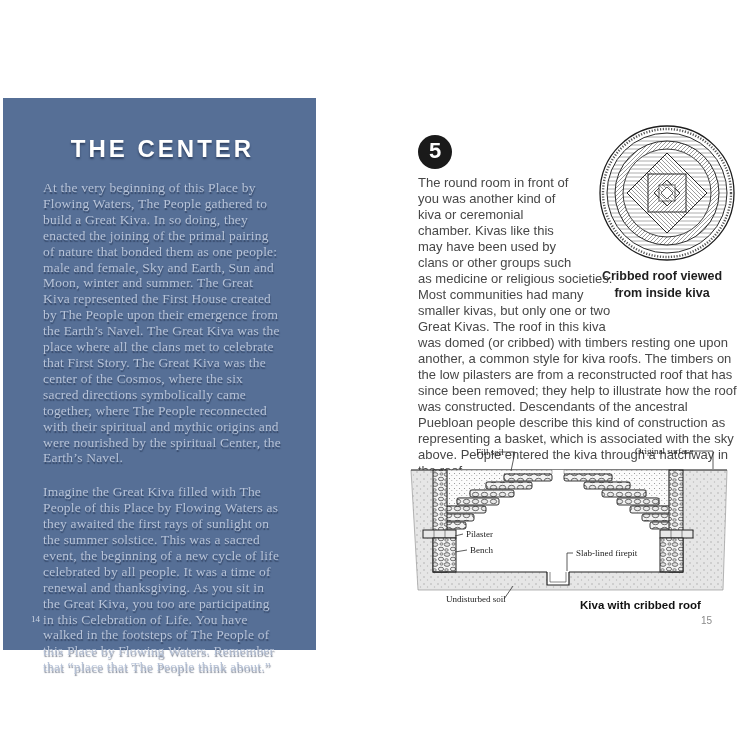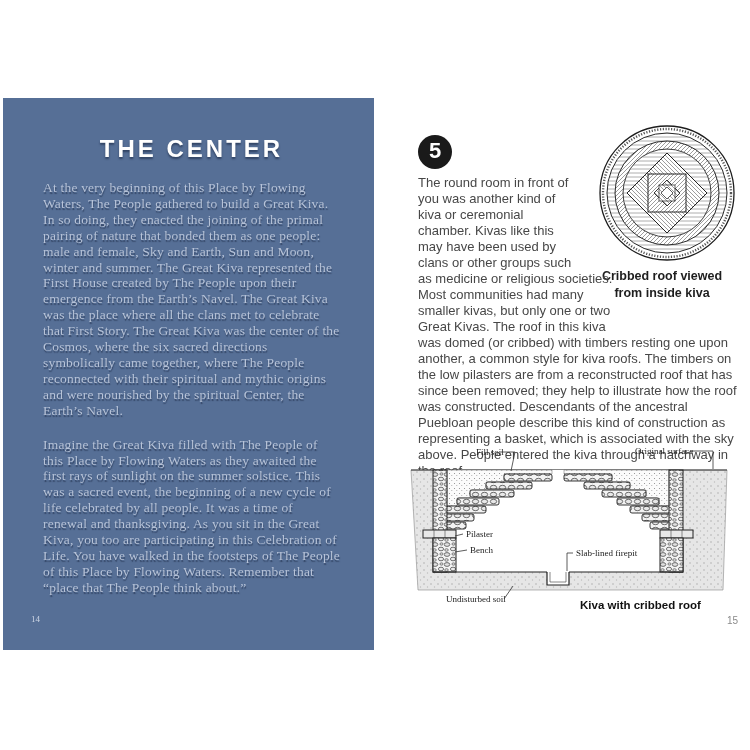--- a/index.html
+++ b/index.html
@@ -1,20 +1,20 @@
 <!DOCTYPE html>
 <html><head>
 <meta charset="utf-8">
 <style>
   html,body{margin:0;padding:0;background:#ffffff;}
   .canvas{position:relative;width:750px;height:750px;background:#ffffff;overflow:hidden;
           font-family:"Liberation Sans",sans-serif;}
 
   
-  .page-left{position:absolute;left:3px;top:98px;width:371px;height:552px;
+  .page-left{position:absolute;left:3px;top:98px;width:313px;height:552px;
              background:#566F96;box-sizing:border-box;padding:38px 34px 0 40px;}
   .page-left h1{margin:0 0 16px 0;text-align:center;
                 font:700 24px/26px "Liberation Sans",sans-serif;letter-spacing:3px;
                 color:#ffffff;text-shadow:0 2px 2px rgba(23,37,63,.6);}
   .blue-para{margin:18px 0 14px 0;
              font:400 13.5px/15.9px "Liberation Serif",serif;
              color:#b7c3d8;letter-spacing:.2px;
              text-shadow:.5px 1.5px 1px rgba(23,37,63,.55);}
   .pn-left{position:absolute;left:28px;bottom:26px;font:400 9px "Liberation Serif",serif;color:#ccd5e4;margin-top:32px;}
 
@@ -25,21 +25,21 @@
   .roof-figure svg{display:block;margin-left:auto;}
   .roof-figure figcaption{margin-top:5px;text-align:center;
                font:700 12.5px/16.5px "Liberation Sans",sans-serif;color:#1e1e1e;}
   .badge{width:34px;height:34px;border-radius:50%;background:#1A1A1A;
          margin:16px 0 6px 13px;display:flex;align-items:center;justify-content:center;}
   .badge span{font:700 22px "Liberation Sans",sans-serif;color:#ffffff;transform:translateY(-1px);}
   .page-right h2{margin:2px 0 9px 13px;font:700 21px "DejaVu Serif",serif;
                  color:#1b1b1b;letter-spacing:.3px;}
   .body-text{margin:0 0 0 13px;font:400 13px/16px "Liberation Sans",sans-serif;color:#474747;}
   .diagram{position:absolute;left:3px;top:323px;}
-  .pn-right{position:absolute;left:296px;top:496px;font:400 10px "Liberation Sans",sans-serif;color:#8a8a8a;margin-left:26px;}
+  .pn-right{position:absolute;left:296px;top:496px;font:400 10px "Liberation Sans",sans-serif;color:#8a8a8a;}
 </style>
 </head>
 <body>
 
 <div class="canvas">
 
   <section class="page-left">
     <h1>THE CENTER</h1>
     <p class="blue-para">At the very beginning of this Place by Flowing Waters, The People gathered to build a Great Kiva. In so doing, they enacted the joining of the primal pairing of nature that bonded them as one people: male and female, Sky and Earth, Sun and Moon, winter and summer. The Great Kiva represented the First House created by The People upon their emergence from the Earth’s Navel. The Great Kiva was the place where all the clans met to celebrate that First Story. The Great Kiva was the center of the Cosmos, where the six sacred directions symbolically came together, where The People reconnected with their spiritual and mythic origins and were nourished by the spiritual Center, the Earth’s Navel.</p>
     <p class="blue-para">Imagine the Great Kiva filled with The People of this Place by Flowing Waters as they awaited the first rays of sunlight on the summer solstice. This was a sacred event, the beginning of a new cycle of life celebrated by all people. It was a time of renewal and thanksgiving. As you sit in the Great Kiva, you too are participating in this Celebration of Life. You have walked in the footsteps of The People of this Place by Flowing Waters. Remember that “place that The People think about.”</p>

